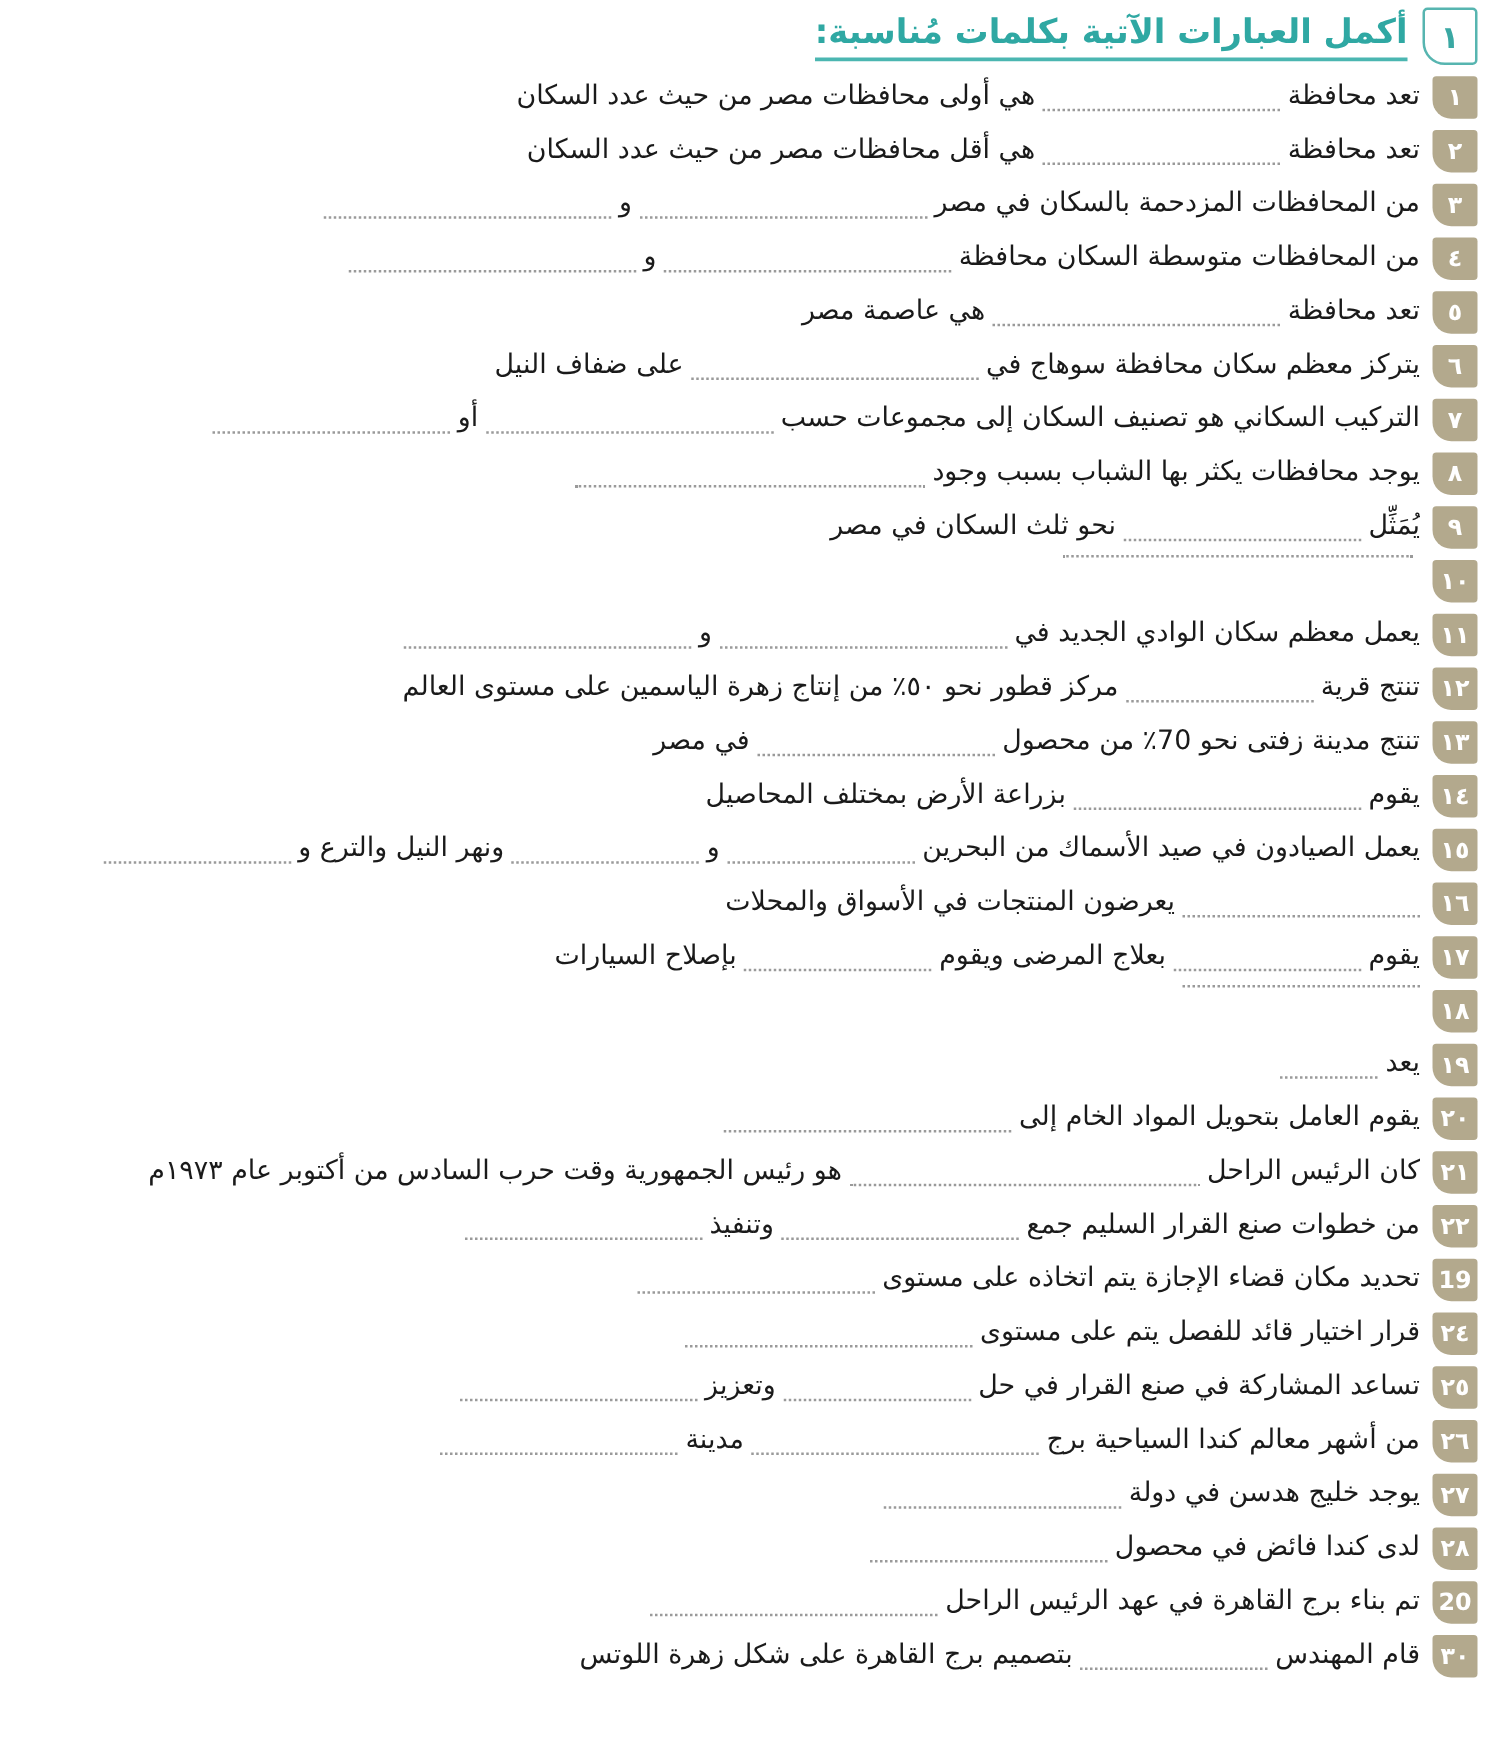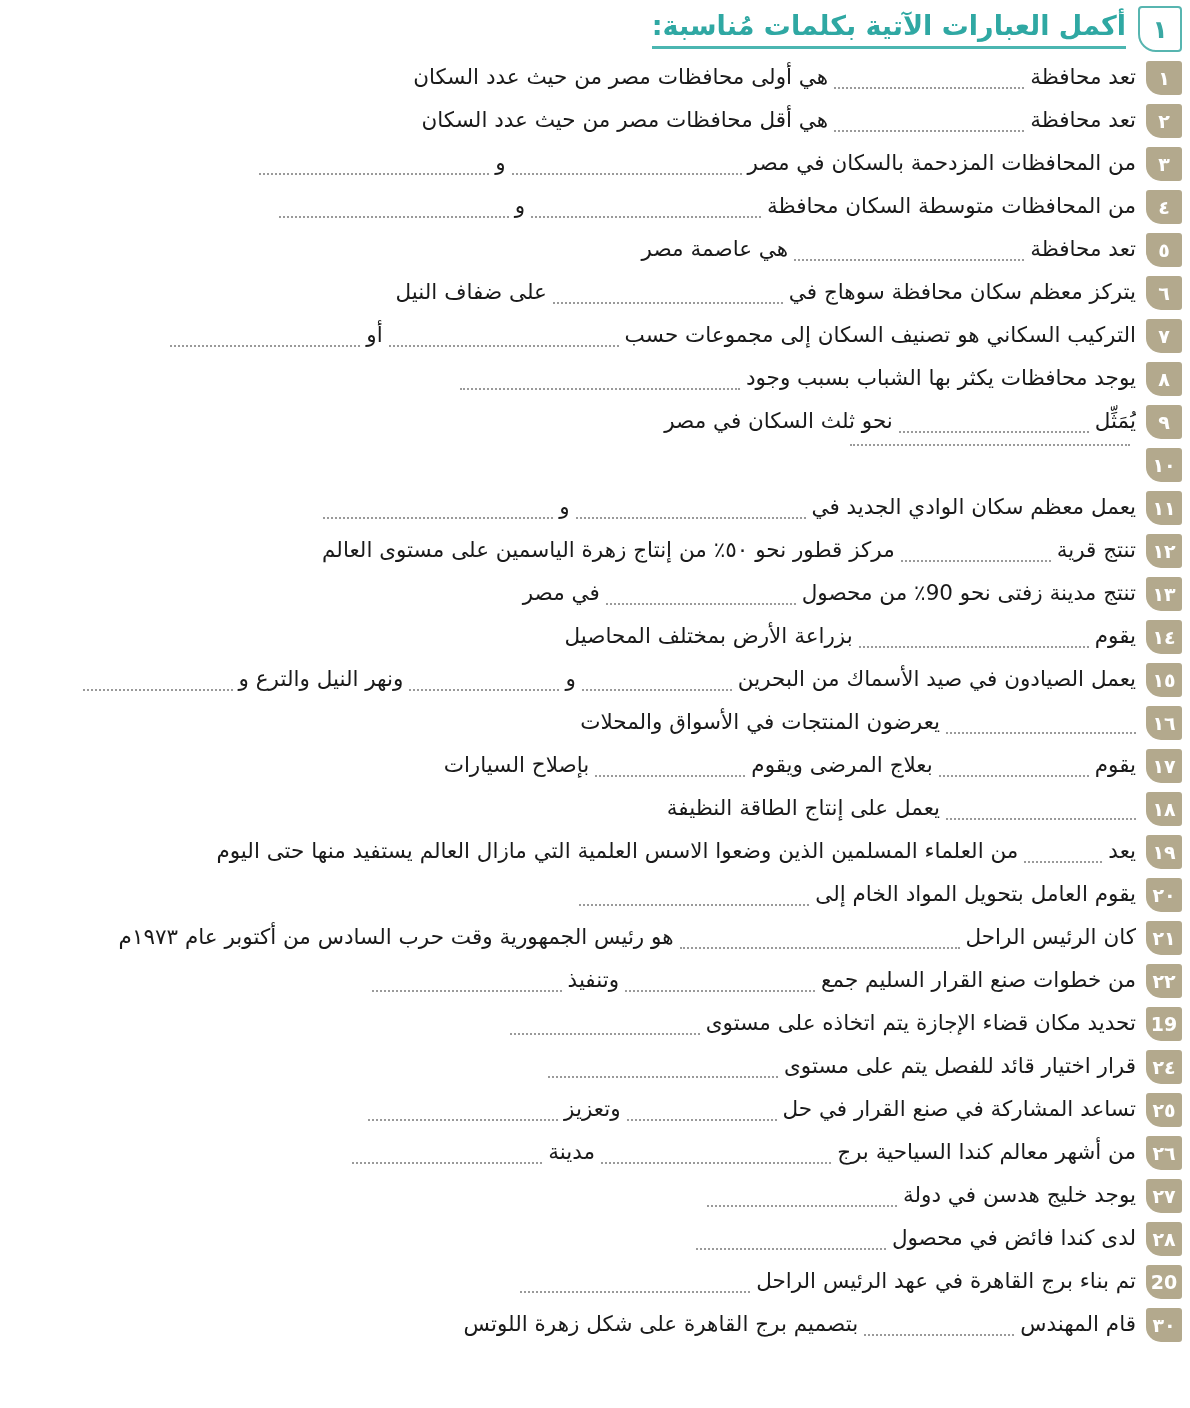--- a/index.html
+++ b/index.html
@@ -272,21 +272,21 @@
           <span class="seg">تنتج قرية</span>
           <span class="sp"></span>
           <span class="blank b-md"></span>
           <span class="sp"></span>
           <span class="seg">مركز قطور نحو ٥٠٪ من إنتاج زهرة الياسمين على مستوى العالم</span>
         </div>
       </div>
       <div class="q-row">
         <div class="q-badge">١٣</div>
         <div class="q-line">
-          <span class="seg">تنتج مدينة زفتى نحو 90٪ من محصول</span>
+          <span class="seg">تنتج مدينة زفتى نحو 70٪ من محصول</span>
           <span class="sp"></span>
           <span class="blank b-lg"></span>
           <span class="sp"></span>
           <span class="seg">في مصر</span>
         </div>
       </div>
       <div class="q-row">
         <div class="q-badge">١٤</div>
         <div class="q-line">
           <span class="seg">يقوم</span>
@@ -332,31 +332,29 @@
           <span class="blank b-md"></span>
           <span class="sp"></span>
           <span class="seg">بإصلاح السيارات</span>
         </div>
       </div>
       <div class="q-row">
         <div class="q-badge">١٨</div>
         <div class="q-line">
           <span class="blank b-lg"></span>
           <span class="sp"></span>
-          <span class="seg">يعمل على إنتاج الطاقة النظيفة</span>
         </div>
       </div>
       <div class="q-row">
         <div class="q-badge">١٩</div>
         <div class="q-line">
           <span class="seg">يعد</span>
           <span class="sp"></span>
           <span class="blank b-xs"></span>
           <span class="sp"></span>
-          <span class="seg">من العلماء المسلمين الذين وضعوا الاسس العلمية التي مازال العالم يستفيد منها حتى اليوم</span>
         </div>
       </div>
       <div class="q-row">
         <div class="q-badge">٢٠</div>
         <div class="q-line">
           <span class="seg">يقوم العامل بتحويل المواد الخام إلى</span>
           <span class="sp"></span>
           <span class="blank b-xl"></span>
         </div>
       </div>

